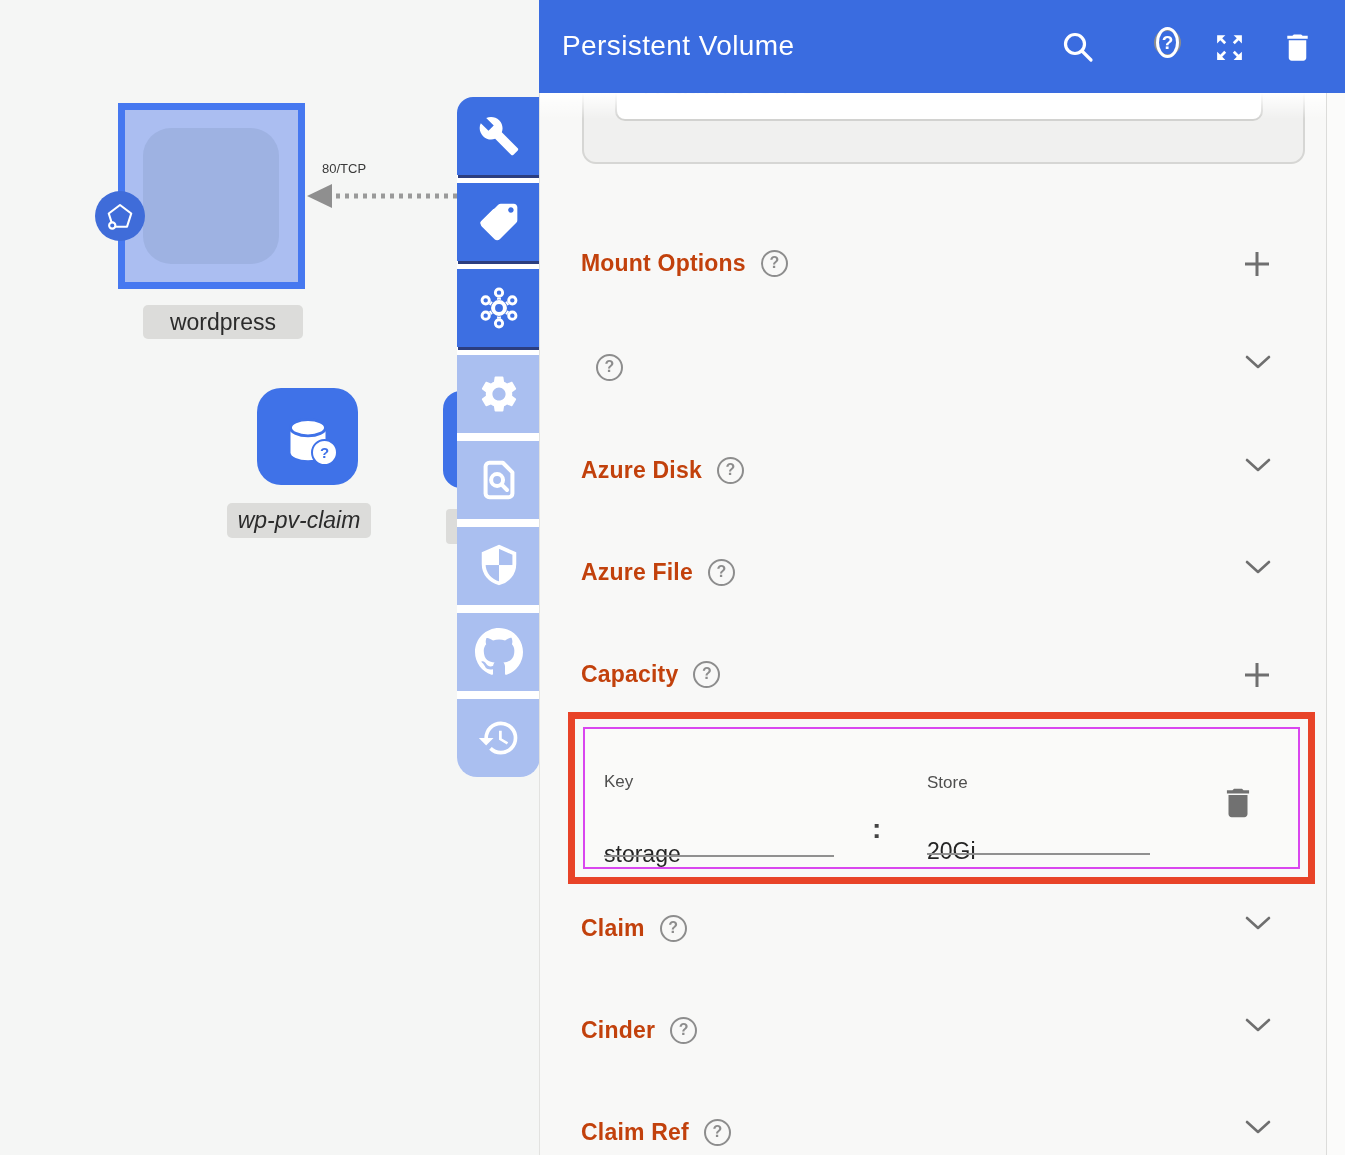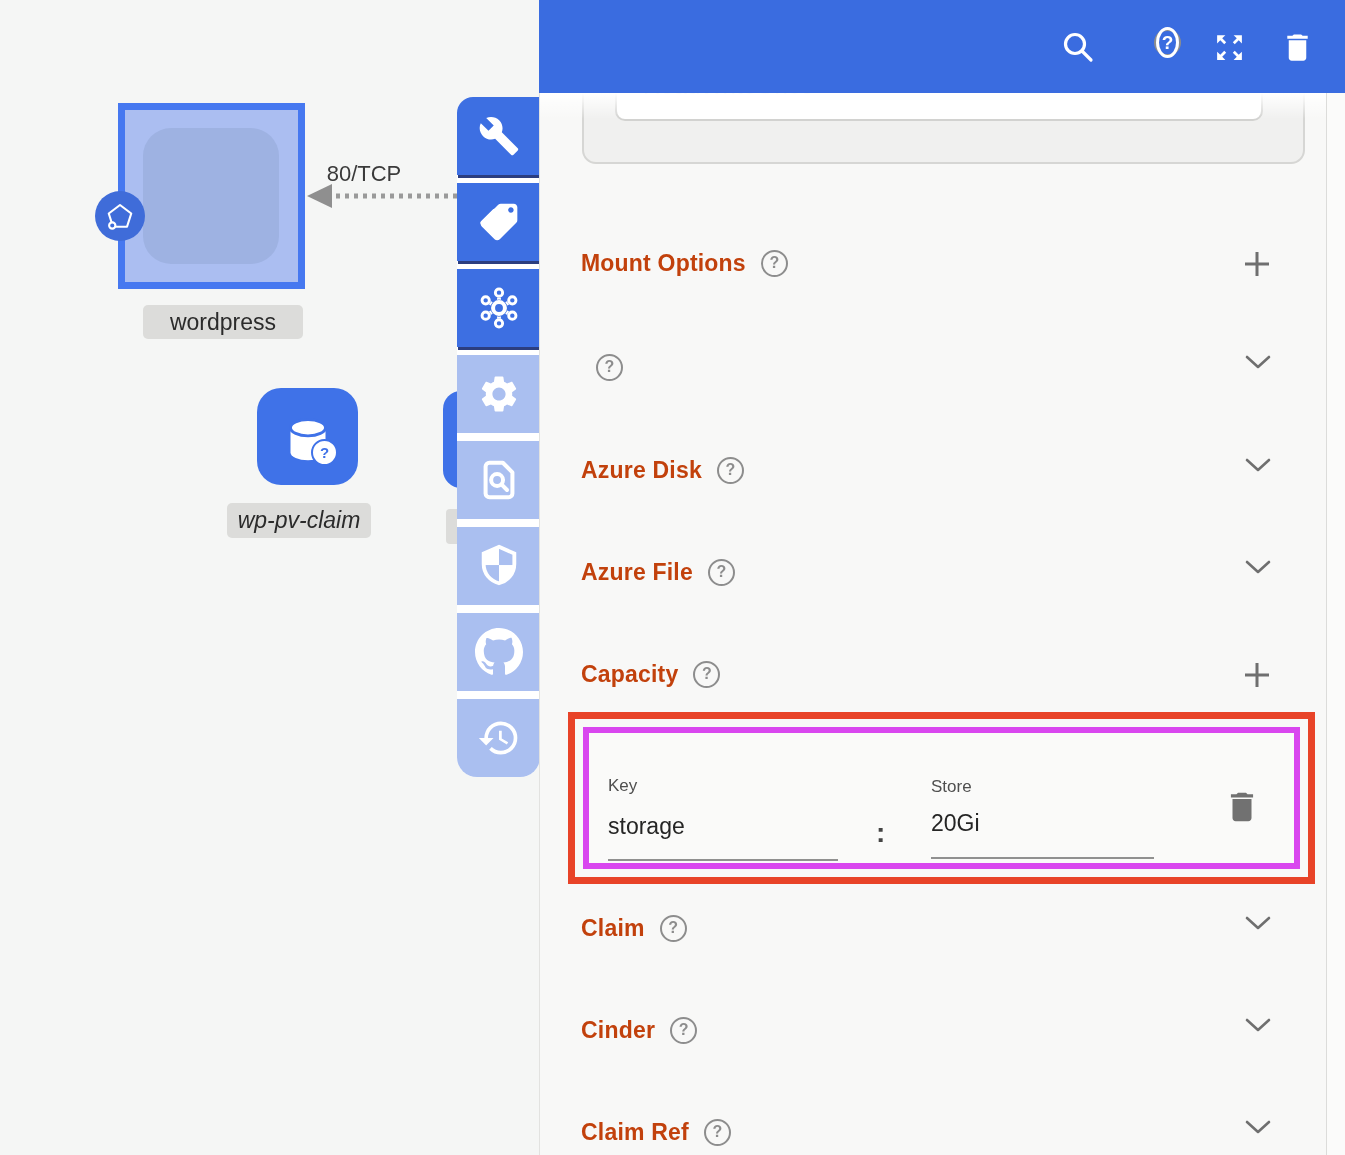--- a/index.html
+++ b/index.html
@@ -9,21 +9,21 @@
   
   .node-wp{position:absolute;left:118px;top:103px;width:187px;height:186px;box-sizing:border-box;
            border:7px solid #4678f0;background:#abbef1;}
   .node-wp-inner{position:absolute;left:18px;top:18px;width:136px;height:136px;border-radius:28px;background:#9eb2e2;}
   .pod-badge{position:absolute;left:95px;top:191px;width:50px;height:50px;border-radius:50%;
              background:#3f6cd9;display:flex;align-items:center;justify-content:center;}
   .node-label{position:absolute;background:#dcdcda;border-radius:5px;color:#2b2b2b;font-size:23px;
               display:flex;align-items:center;justify-content:center;}
   .lbl-wp{left:143px;top:305px;width:160px;height:34px;}
   .lbl-pvc{left:227px;top:503px;width:144px;height:35px;font-style:italic;}
-  .edge-label{position:absolute;left:322px;top:161px;width:84px;font-size:22px;color:#3a3a3a;text-align:center;}
+  .edge-label{position:absolute;left:322px;top:161px;width:84px;font-size:13px;color:#3a3a3a;text-align:left;}
   .edge-svg{position:absolute;left:300px;top:150px;}
   .node-pvc{position:absolute;left:257px;top:388px;width:101px;height:97px;border-radius:24px;background:#3f72e8;
             display:flex;align-items:center;justify-content:center;}
   .pvc-qbadge{position:absolute;left:311px;top:439px;width:27px;height:27px;border-radius:50%;background:#fff;
               border:2.5px solid #3f72e8;box-sizing:border-box;color:#3f72e8;font-size:15px;font-weight:bold;
               display:flex;align-items:center;justify-content:center;}
   .hidden-node{position:absolute;left:443px;top:391px;width:18px;height:97px;border-radius:18px 0 0 18px;background:#3f72e8;}
   .hidden-label{position:absolute;left:446px;top:509px;width:12px;height:35px;border-radius:4px 0 0 4px;background:#dcdcda;}
 
   
@@ -54,23 +54,23 @@
 
   .section{position:absolute;left:581px;width:691px;height:30px;display:flex;align-items:center;z-index:2;}
   .section .slabel{font-size:23px;font-weight:700;color:#c2410c;letter-spacing:.2px;}
   .help{width:27px;height:27px;border:2.5px solid #8d8d8d;border-radius:50%;color:#8d8d8d;font-size:16px;
         font-weight:bold;display:flex;align-items:center;justify-content:center;margin-left:15px;
         box-sizing:border-box;flex:0 0 auto;}
   .sctrl{position:absolute;right:0;top:1px;}
 
   .redbox{position:absolute;left:568px;top:712px;width:747px;height:172px;border:7px solid #e84328;box-sizing:border-box;z-index:2;}
   .caprow{position:absolute;left:583px;top:727px;width:717px;height:142px;background:#fafaf9;
-          border:6px solid #d946ef;box-sizing:border-box;z-index:3;}
+          border:2px solid #d946ef;box-sizing:border-box;z-index:3;}
   .fldlabel{position:absolute;font-size:17px;color:#4f4f4f;}
-  .fldvalue{position:absolute;font-size:23px;color:#252525;}
+  .fldvalue{position:absolute;font-size:23px;color:#252525;margin-top:32px;}
   .underline{position:absolute;height:2px;background:#909090;}
   .colon{position:absolute;left:287px;top:84px;font-size:28px;font-weight:bold;color:#444;}
   .row-trash{position:absolute;left:634px;top:55px;}
 </style>
 </head>
 <body>
 
 <div class="stage">
 
   <div>
@@ -300,20 +300,21 @@
         <span>?</span>
       </span>
     <span class="sctrl">
       <svg width="28" height="18" viewBox="0 0 28 18">
           <polyline points="3,4 14,14 25,4" fill="none" stroke="#6f6f6f" stroke-width="2.6" stroke-linecap="round" stroke-linejoin="round"></polyline>
         </svg>
     </span>
   </div>
 
   <div class="header">
+    <div class="header-title">Persistent Volume</div>
     <span class="hicon search">
       <svg width="36" height="36" viewBox="0 0 36 36" fill="none" stroke="#ffffff" stroke-width="3.2" stroke-linecap="round">
         <circle cx="15" cy="15" r="9.5"></circle>
           <line x1="22" y1="22" x2="31" y2="31"></line>
       </svg>
     </span>
     <span class="hicon help">
       <span class="hhelp">
           <span>?</span>
         </span>

